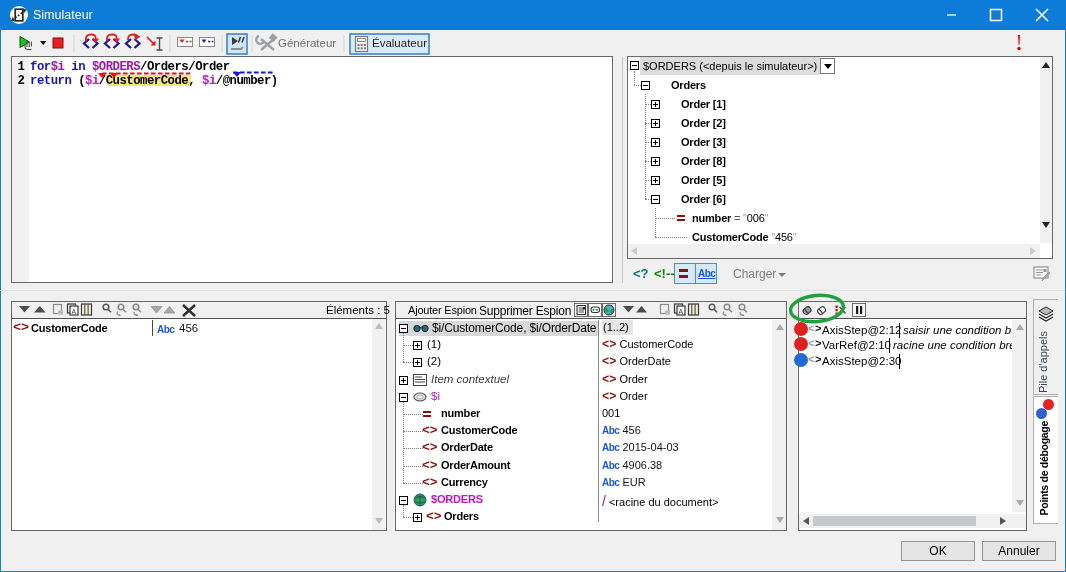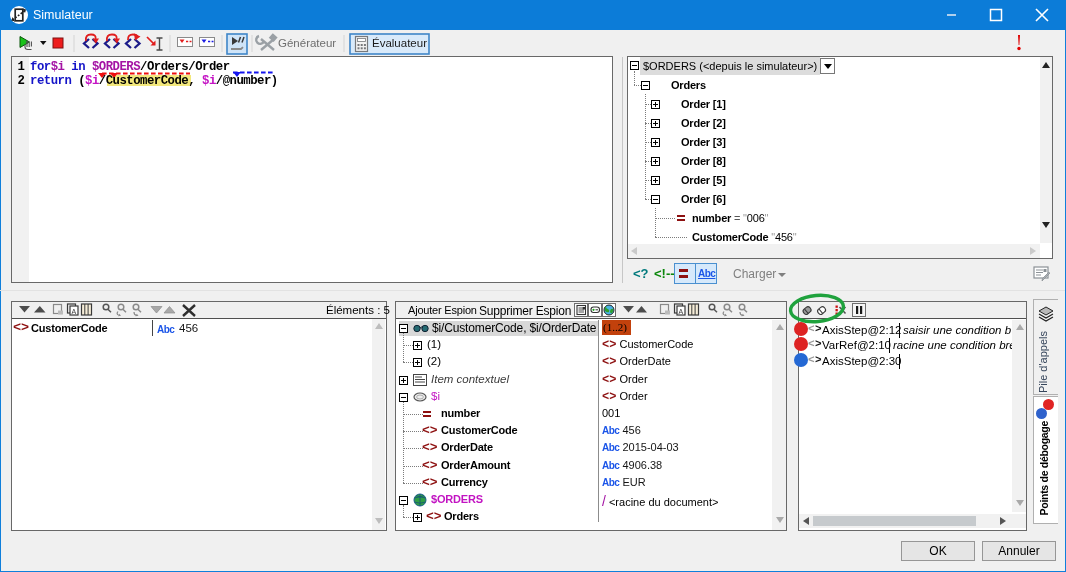--- a/index.html
+++ b/index.html
@@ -291,21 +291,21 @@
 <div id="midrows">
     <div class="pm " style="left:399px;top:324px;">
       <u></u>
     </div>
     <svg class="abs" style="left:413px;top:324px" width="17" height="9">
       <circle cx="4" cy="4.5" r="3.2" fill="#256a72" stroke="#123"></circle>
       <circle cx="12" cy="4.5" r="3.2" fill="#256a72" stroke="#123"></circle>
       <path d="M7 4 q1.5 -2 3 0" stroke="#123" fill="none"></path>
     </svg>
     <div class="cell" style="left:432px;top:321px;font-size:12px;letter-spacing:-0.15px;">$i/CustomerCode, $i/OrderDate</div>
-    <div class="cell" style="left:602px;top:321px;font-size:11px;"><span style="background:#c2410c;padding:1px 4px 2px 1px;font-family:Liberation Serif, serif;">(1..2)</span></div>
+    <div class="cell" style="left:602px;top:321px;font-size:11px;"><span style="background:#e5e5e5;padding:1px 4px 2px 1px;">(1..2)</span></div>
     <div class="pm p" style="left:413px;top:341.2px;">
       <u></u>
       <b></b>
     </div>
     <div class="cell" style="left:427px;top:338.2px;font-size:11.5px;">(1)</div>
     <div class="cell" style="left:602px;top:338.2px;font-size:11px;"><span class="anglespan" style="font-size:12px;">&lt;&gt;</span> CustomerCode</div>
     <div class="pm p" style="left:413px;top:358.4px;">
       <u></u>
       <b></b>
     </div>

